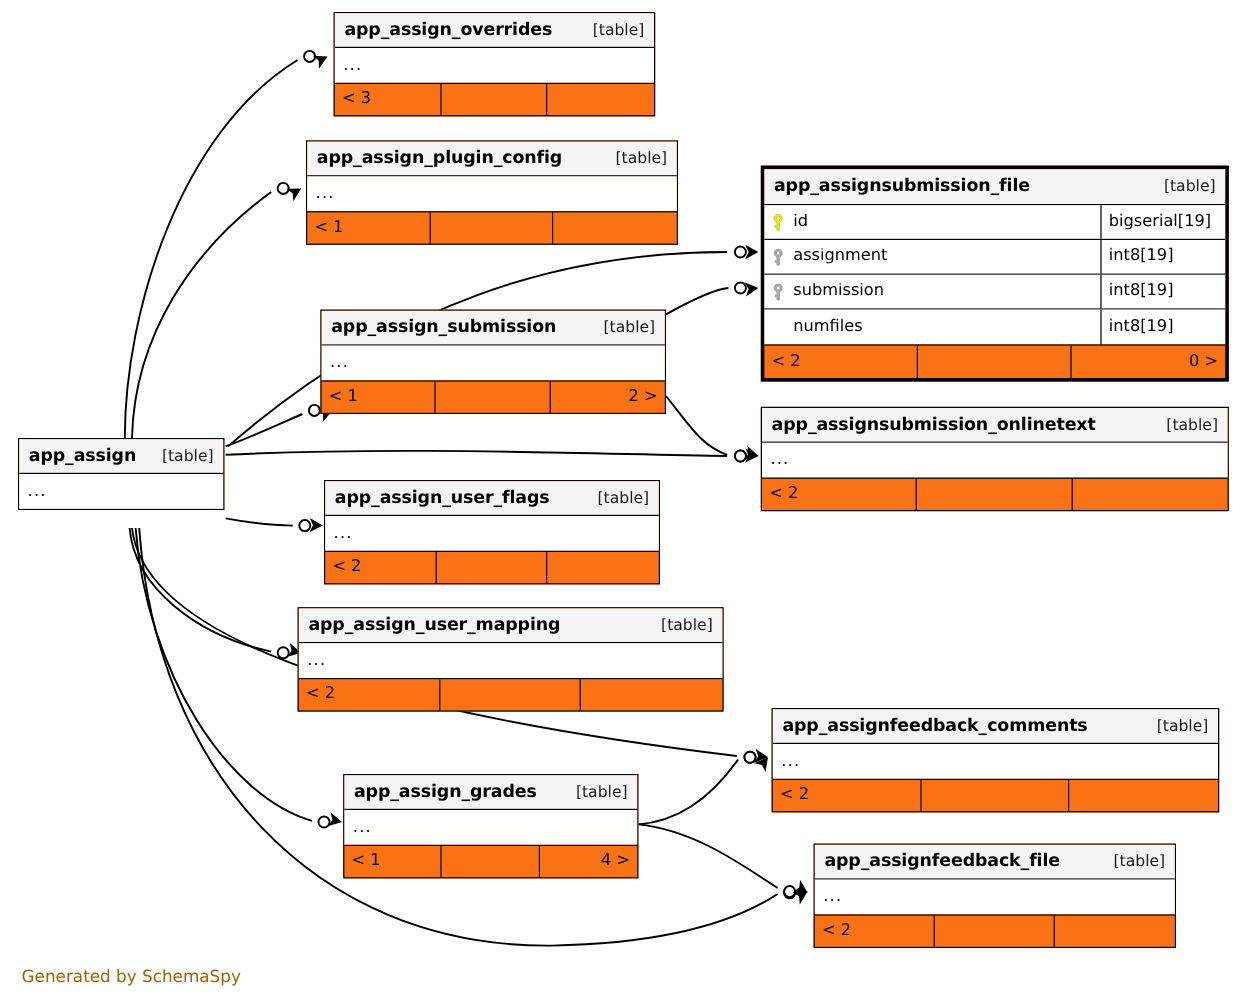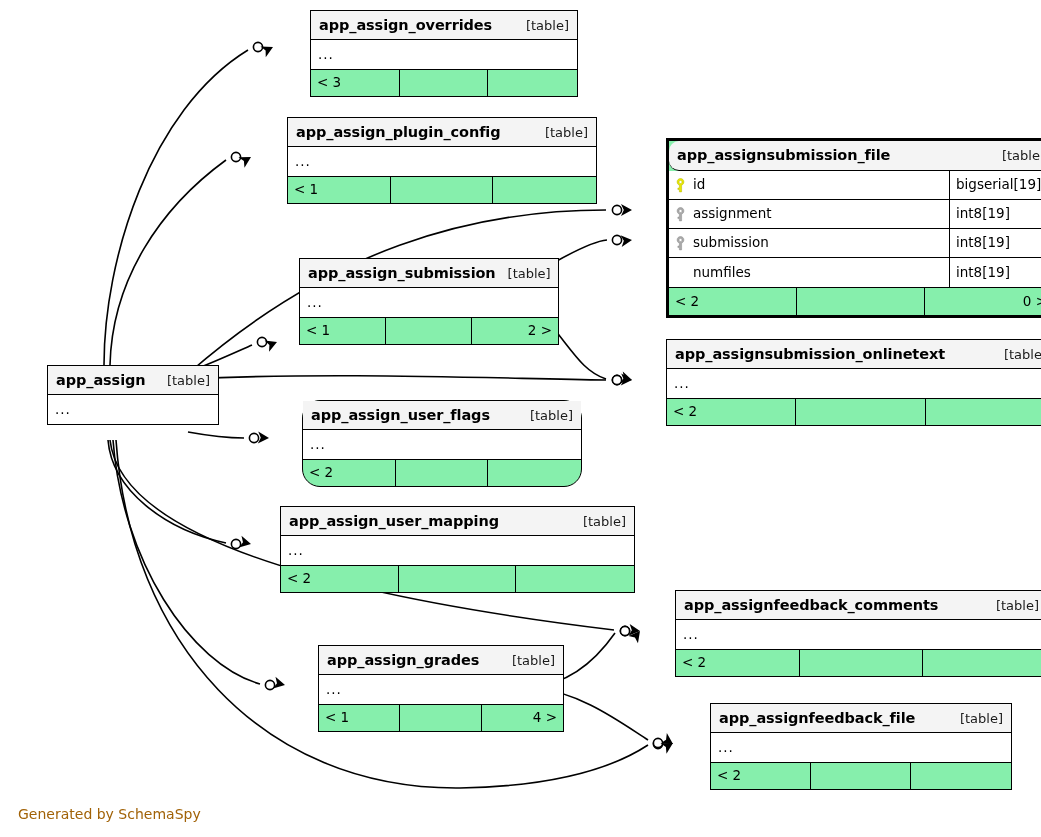--- a/index.html
+++ b/index.html
@@ -41,41 +41,40 @@
   }
   .edge-arrow {
     fill: #000000;
     stroke: none;
   }
 
   
   .node {
     position: absolute;
     box-sizing: border-box;
-    background: #86efac;
+    background: #f97316;
     border: 1.5px solid #000000;
     font-size: 13.5px;
     line-height: 1;
-    margin-left: 32px;
   }
   .node.focal {
     border-width: 3px;
   }
   .node-title {
     box-sizing: border-box;
     background: #f4f4f4;
     border-bottom: 1.5px solid #000000;
     display: flex;
     align-items: center;
     justify-content: space-between;
     padding: 0 8px;
     height: 29px;
     white-space: nowrap;
   }
-  .node.focal .node-title { height: 30px; border-radius: 10px; }
+  .node.focal .node-title { height: 30px; }
   .node-name {
     font-weight: bold;
     font-size: 14.5px;
     letter-spacing: -0.1px;
   }
   .node-tag {
     font-size: 13px;
     font-weight: normal;
     color: #1a1a1a;
     padding-left: 12px;
@@ -305,21 +304,21 @@
             </div>
             <div class="col-type">int8[19]</div>
           </div>
         </div>
         <div class="node-foot">
           <div class="foot-cell foot-left">&lt; 2</div>
           <div class="foot-cell foot-center"></div>
           <div class="foot-cell foot-right">0 &gt;</div>
         </div>
       </div>
-      <div class="node" style="left: 267px; top: 258px; width: 260px; text-align: center;">
+      <div class="node" style="left: 267px; top: 258px; width: 288px; text-align: center;">
         <div class="node-title">
           <span class="node-name">app_assign_submission</span>
           <span class="node-tag">[table]</span>
         </div>
         <div class="node-rows">
           <div class="row ellipsis">...</div>
         </div>
         <div class="node-foot">
           <div class="foot-cell foot-left">&lt; 1</div>
           <div class="foot-cell foot-center"></div>
@@ -342,21 +341,21 @@
       </div>
       <div class="node" style="left: 15px; top: 365px; width: 172px;">
         <div class="node-title">
           <span class="node-name">app_assign</span>
           <span class="node-tag">[table]</span>
         </div>
         <div class="node-rows">
           <div class="row ellipsis">...</div>
         </div>
       </div>
-      <div class="node" style="left: 270px; top: 400px; width: 280px; border-radius: 18px;">
+      <div class="node" style="left: 270px; top: 400px; width: 280px;">
         <div class="node-title">
           <span class="node-name">app_assign_user_flags</span>
           <span class="node-tag">[table]</span>
         </div>
         <div class="node-rows">
           <div class="row ellipsis">...</div>
         </div>
         <div class="node-foot">
           <div class="foot-cell foot-left">&lt; 2</div>
           <div class="foot-cell foot-center"></div>

